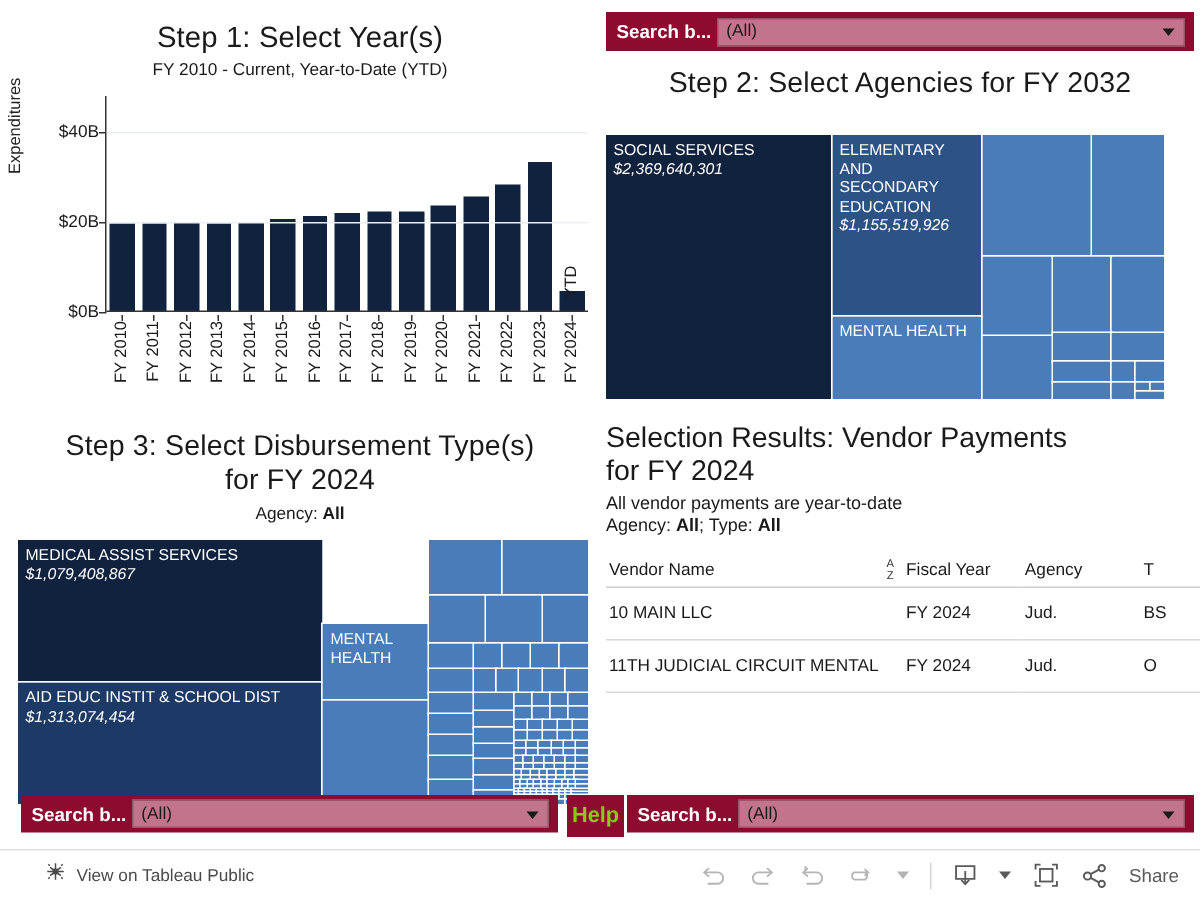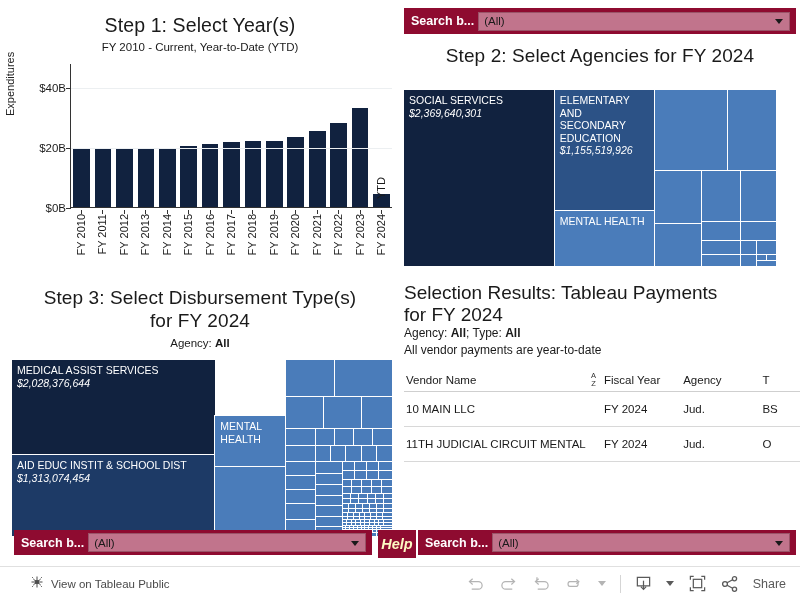--- a/index.html
+++ b/index.html
@@ -108,23 +108,23 @@
   .sorticon {
     display: inline-block; font-size: 7.5px; line-height: 7.5px;
     text-align: center; color: #333; vertical-align: bottom;
   }
   .th-vendor { position: relative; }
   .th-vendor .sortwrap { position: absolute; right: 6px; bottom: 4px; }
   .clip-col { overflow: hidden; white-space: normal; word-break: break-all; }
 
   
   .helpbtn {
-    position: absolute; background: #8e0b30; color: #fef9c3;
+    position: absolute; background: #8e0b30; color: #84cc16;
     font-size: 14.5px; font-weight: bold; display: flex;
-    align-items: center; justify-content: center; font-style: italic;
+    align-items: center; justify-content: center;
   }
   #statusbar {
     position: absolute; left: 0; top: 566px; width: 800px; height: 34px;
     background: #ffffff; border-top: 1px solid #e0e0e0;
     display: flex; align-items: center;
   }
   .tab-link { display: flex; align-items: center; gap: 7px; padding-left: 30px; }
   .tab-link .txt { font-size: 11.5px; color: #4a4a4a; }
   .tbar-icons { margin-left: auto; display: flex; align-items: center; gap: 14px; padding-right: 14px; }
   .tbar-icons .ic { color: #b4b4b4; display: flex; align-items: center; }
@@ -274,21 +274,21 @@
 
   <div class="searchbar" style="left:404px; top:8px; width:392px; height:26px;">
     <span class="search-lbl">Search b...</span>
     <div class="search-input">
       <span class="val">(All)</span>
       <span class="caret"></span>
     </div>
   </div>
 
   <div class="panel" style="left:404px; top:44px; width:392px; height:28px;">
-    <div class="ttl">Step 2: Select Agencies for FY 2024</div>
+    <div class="ttl">Step 2: Select Agencies for FY 2032</div>
   </div>
   <div class="treemap" id="tm2" style="left:404px; top:90px; width:372px; height:176px;padding-left:36px;">
       <div class="tile" style="left: 0%; top: 0%; width: 40.5%; height: 100%; background: rgb(17, 34, 63);">
         <div class="tlabel">SOCIAL SERVICES<div class="tval">$2,369,640,301</div></div>
       </div>
       <div class="tile" style="left: 40.5%; top: 0%; width: 27%; height: 69%; background: rgb(44, 82, 134);">
         <div class="tlabel">ELEMENTARY AND SECONDARY EDUCATION<div class="tval">$1,155,519,926</div></div>
       </div>
       <div class="tile" style="left: 40.5%; top: 69%; width: 27%; height: 31%; background: rgb(74, 124, 186);">
         <div class="tlabel">MENTAL HEALTH</div>
@@ -313,21 +313,21 @@
 
   <div class="panel" id="step3" style="left:4px; top:286px; width:392px; height:70px;">
     <div class="ttl">Step 3: Select Disbursement Type(s)</div>
     <div class="ttl">for FY 2024</div>
     <div class="sub" style="margin-top:4px;">
       <span>Agency: </span><b>All</b>
     </div>
   </div>
   <div class="treemap" id="tm3" style="left:12px; top:360px; width:380px; height:176px;">
       <div class="tile" style="left: 0%; top: 0%; width: 53.5%; height: 54%; background: rgb(17, 34, 63);">
-        <div class="tlabel">MEDICAL ASSIST SERVICES<div class="tval">$2,028,376,644</div></div>
+        <div class="tlabel">MEDICAL ASSIST SERVICES<div class="tval">$1,079,408,867</div></div>
       </div>
       <div class="tile" style="left: 0%; top: 54%; width: 53.5%; height: 46%; background: rgb(29, 58, 102);">
         <div class="tlabel">AID EDUC INSTIT &amp; SCHOOL DIST<div class="tval">$1,313,074,454</div></div>
       </div>
       <div class="tile" style="left: 53.5%; top: 32%; width: 18.5%; height: 29%; background: rgb(74, 124, 186);">
         <div class="tlabel">MENTAL HEALTH</div>
       </div>
       <div class="tile" style="left: 53.5%; top: 61%; width: 18.5%; height: 39%; background: rgb(74, 124, 186);"></div>
       <div class="tile" style="left: 72%; top: 0%; width: 13%; height: 21%; background: rgb(74, 124, 186);"></div>
       <div class="tile" style="left: 85%; top: 0%; width: 15%; height: 21%; background: rgb(74, 124, 186);"></div>
@@ -473,26 +473,26 @@
       <div class="tile" style="left: 87%; top: 98.4%; width: 1.5%; height: 1.6%; background: rgb(74, 124, 186);"></div>
       <div class="tile" style="left: 88.5%; top: 98.4%; width: 1.5%; height: 1.6%; background: rgb(74, 124, 186);"></div>
       <div class="tile" style="left: 90%; top: 98.4%; width: 1.5%; height: 1.6%; background: rgb(74, 124, 186);"></div>
       <div class="tile" style="left: 91.5%; top: 98.4%; width: 1.5%; height: 1.6%; background: rgb(74, 124, 186);"></div>
       <div class="tile" style="left: 93%; top: 98.4%; width: 1.5%; height: 1.6%; background: rgb(74, 124, 186);"></div>
       <div class="tile" style="left: 94.5%; top: 98.4%; width: 1.5%; height: 1.6%; background: rgb(74, 124, 186);"></div>
       <div class="tile" style="left: 96%; top: 98.4%; width: 4%; height: 1.6%; background: rgb(74, 124, 186);"></div>
     </div>
 
   <div class="panel" id="results">
-    <div class="rttl">Selection Results: Tableau Payments</div>
+    <div class="rttl">Selection Results: Vendor Payments</div>
     <div class="rttl">for FY 2024</div>
+    <div class="rsub" style="margin-top:2px;">All vendor payments are year-to-date</div>
     <div class="rsub">
       <span>Agency: </span><b>All</b><span>; Type: </span><b>All</b>
     </div>
-    <div class="rsub" style="margin-top:2px;">All vendor payments are year-to-date</div>
 
     <table class="vt">
       <colgroup>
         <col style="width:50%">
           <col style="width:20%">
           <col style="width:20%">
           <col style="width:10%">
       </colgroup>
       <thead>
         <tr>

